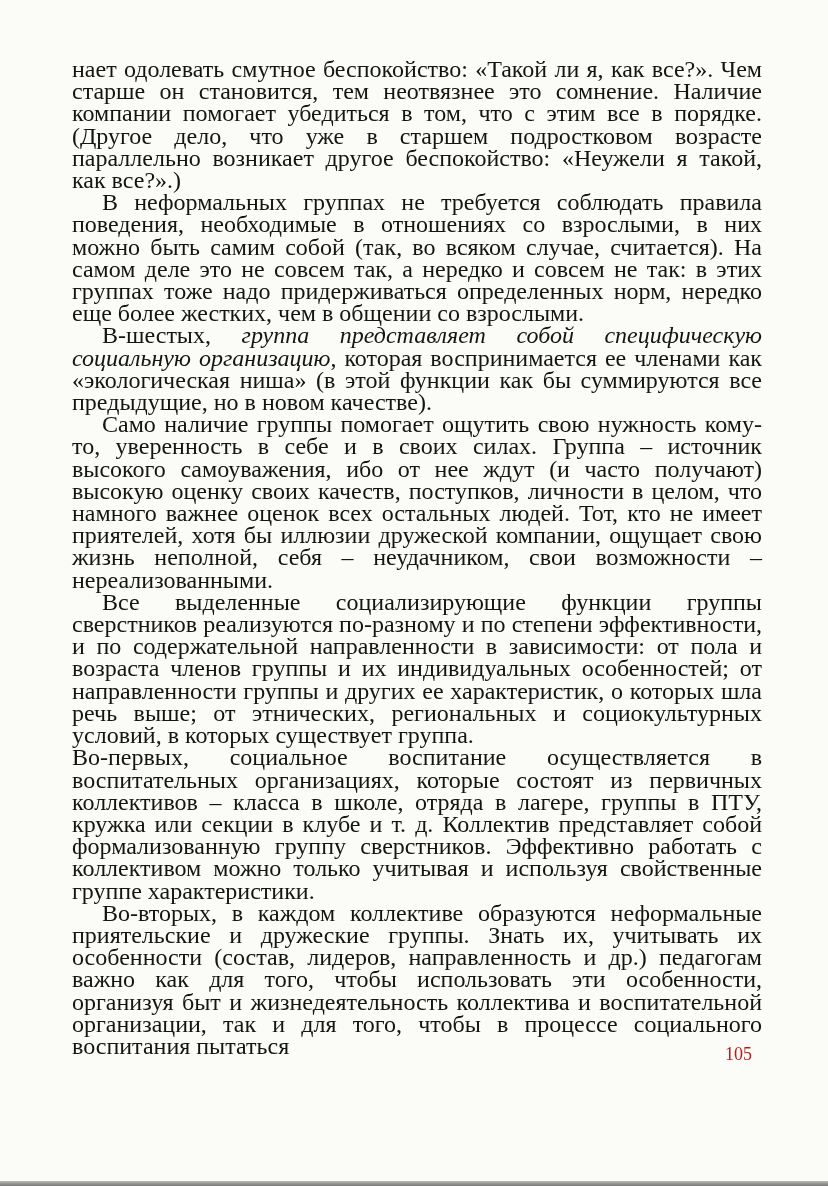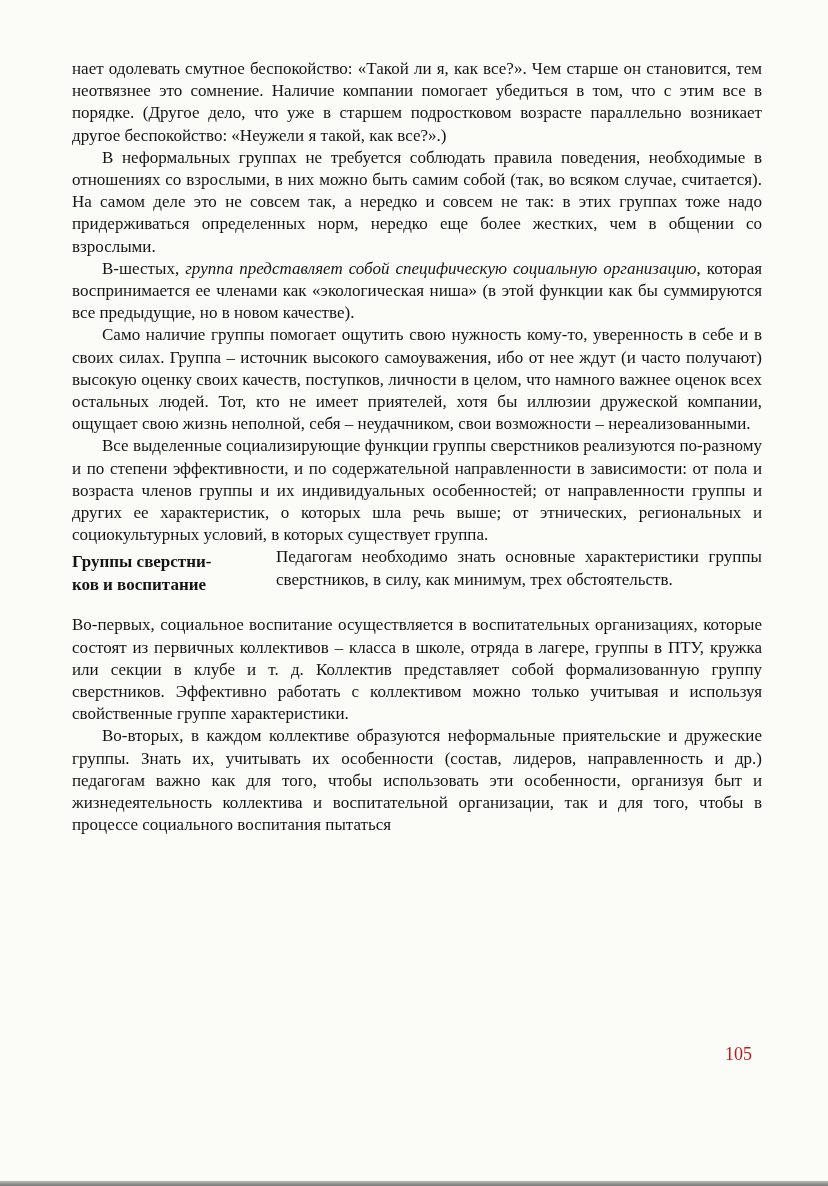--- a/index.html
+++ b/index.html
@@ -16,21 +16,21 @@
     color: #141414;
   }
   .page {
     position: absolute;
     inset: 0;
     background: #fbfbf8;
     padding: 58px 66px 0 72px;
     box-sizing: border-box;
   }
   .text-block {
-    font-size: 17px;
+    font-size: 24px;
     line-height: 22.2px;
     text-align: justify;
     hyphens: auto;
     -webkit-hyphens: auto;
   }
   .text-block p {
     margin: 0;
     text-indent: 30px;
   }
   .text-block p.noindent {
@@ -81,25 +81,20 @@
     <p>В неформальных группах не требуется соблюдать правила поведения, необходимые в отношениях со взрослыми, в них можно быть самим собой (так, во всяком случае, считается). На самом деле это не совсем так, а нередко и совсем не так: в этих группах тоже надо придерживаться определенных норм, нередко еще более жестких, чем в общении со взрослыми.</p>
 
     <p>
       <span>В-шестых, </span><em>группа представляет собой специфическую социальную организацию</em><span>, которая воспринимается ее членами как «экологическая ниша» (в этой функции как бы суммируются все предыдущие, но в новом качестве).</span>
     </p>
 
     <p>Само наличие группы помогает ощутить свою нужность кому-то, уверенность в себе и в своих силах. Группа – источник высокого самоуважения, ибо от нее ждут (и часто получают) высокую оценку своих качеств, поступков, личности в целом, что намного важнее оценок всех остальных людей. Тот, кто не имеет приятелей, хотя бы иллюзии дружеской компании, ощущает свою жизнь неполной, себя – неудачником, свои возможности – нереализованными.</p>
 
     <p>Все выделенные социализирующие функции группы сверстников реализуются по-разному и по степени эффективности, и по содержательной направленности в зависимости: от пола и возраста членов группы и их индивидуальных особенностей; от направленности группы и других ее характеристик, о которых шла речь выше; от этнических, региональных и социокультурных условий, в которых существует группа.</p>
 
-    <div class="sidehead-section">
-      <div class="sidehead">Группы сверстни-
-ков и воспитание</div>
-      <p class="noindent">Педагогам необходимо знать основные характеристики группы сверстников, в силу, как минимум, трех обстоятельств.</p>
-    </div>
 
     <p class="noindent clear">Во-первых, социальное воспитание осуществляется в воспитательных организациях, которые состоят из первичных коллективов – класса в школе, отряда в лагере, группы в ПТУ, кружка или секции в клубе и т. д. Коллектив представляет собой формализованную группу сверстников. Эффективно работать с коллективом можно только учитывая и используя свойственные группе характеристики.</p>
 
     <p>Во-вторых, в каждом коллективе образуются неформальные приятельские и дружеские группы. Знать их, учитывать их особенности (состав, лидеров, направленность и др.) педагогам важно как для того, чтобы использовать эти особенности, организуя быт и жизнедеятельность коллектива и воспитательной организации, так и для того, чтобы в процессе социального воспитания пытаться</p>
 
   </div>
 
   <div class="page-number">105</div>
 
   <div class="scan-edge-bottom"></div>

